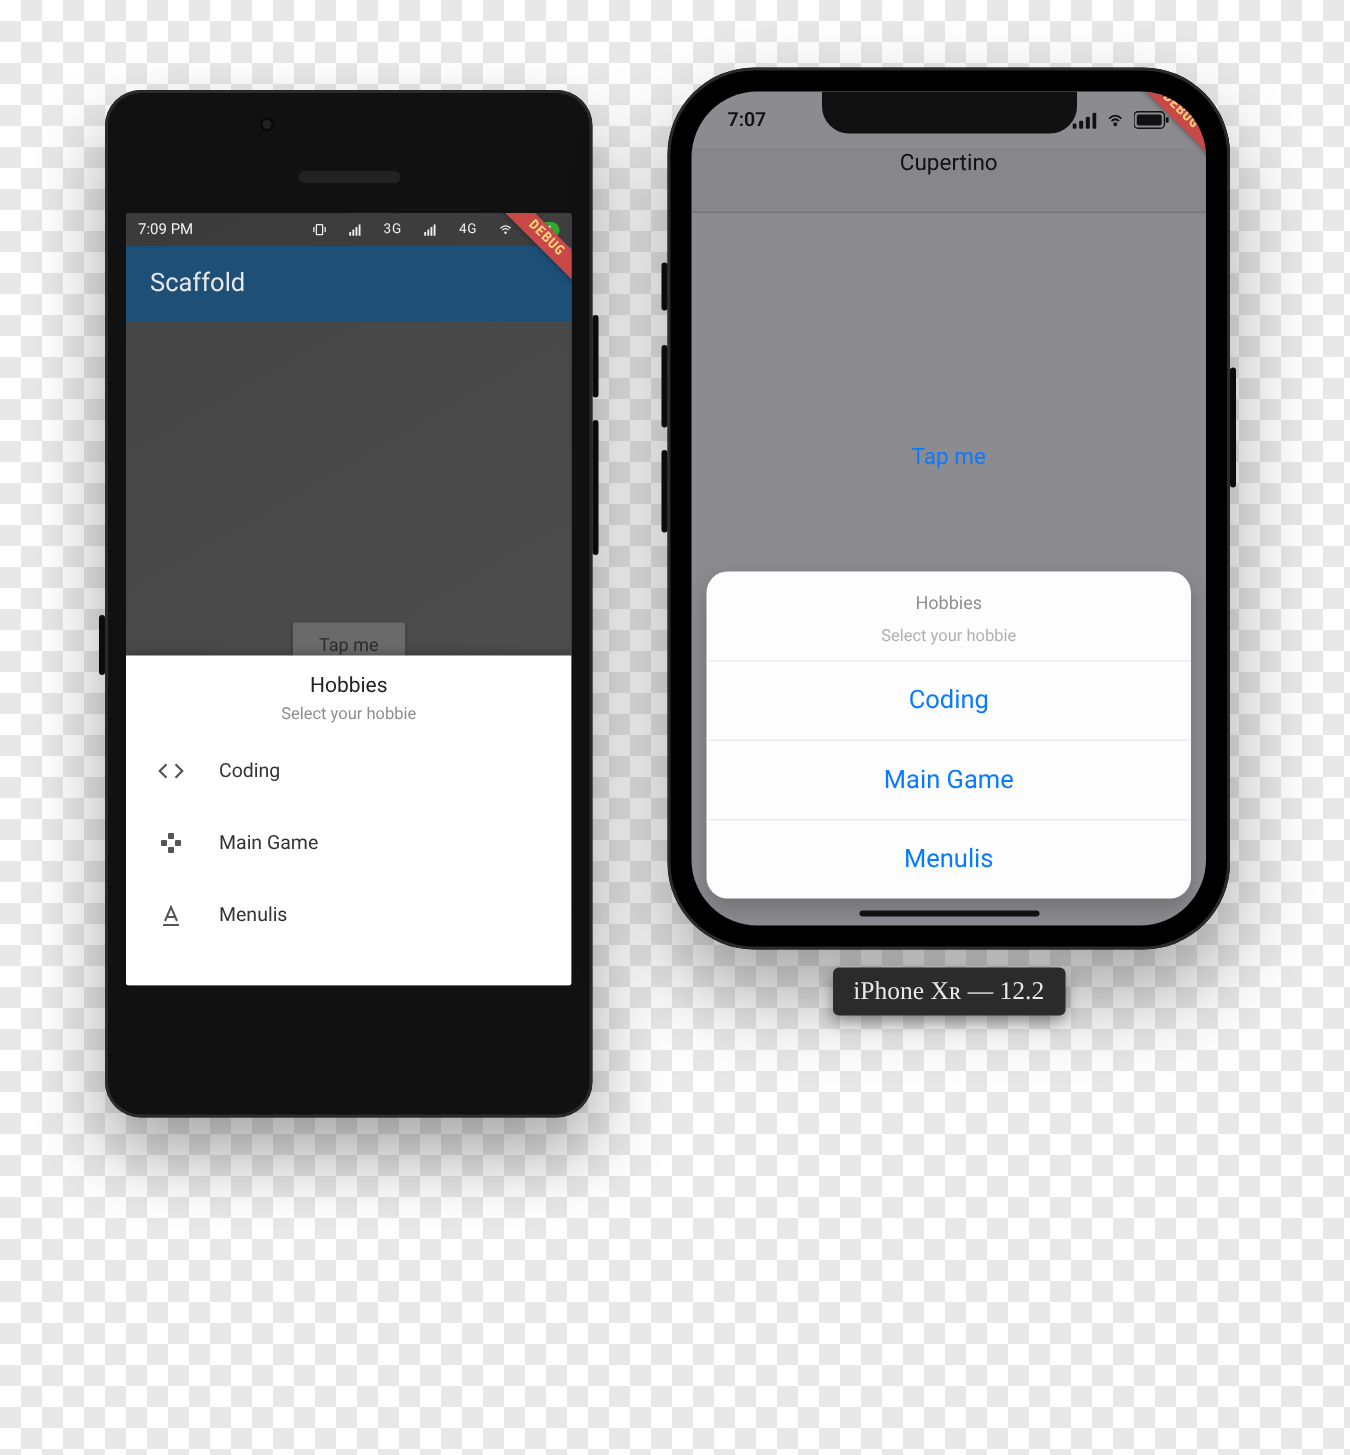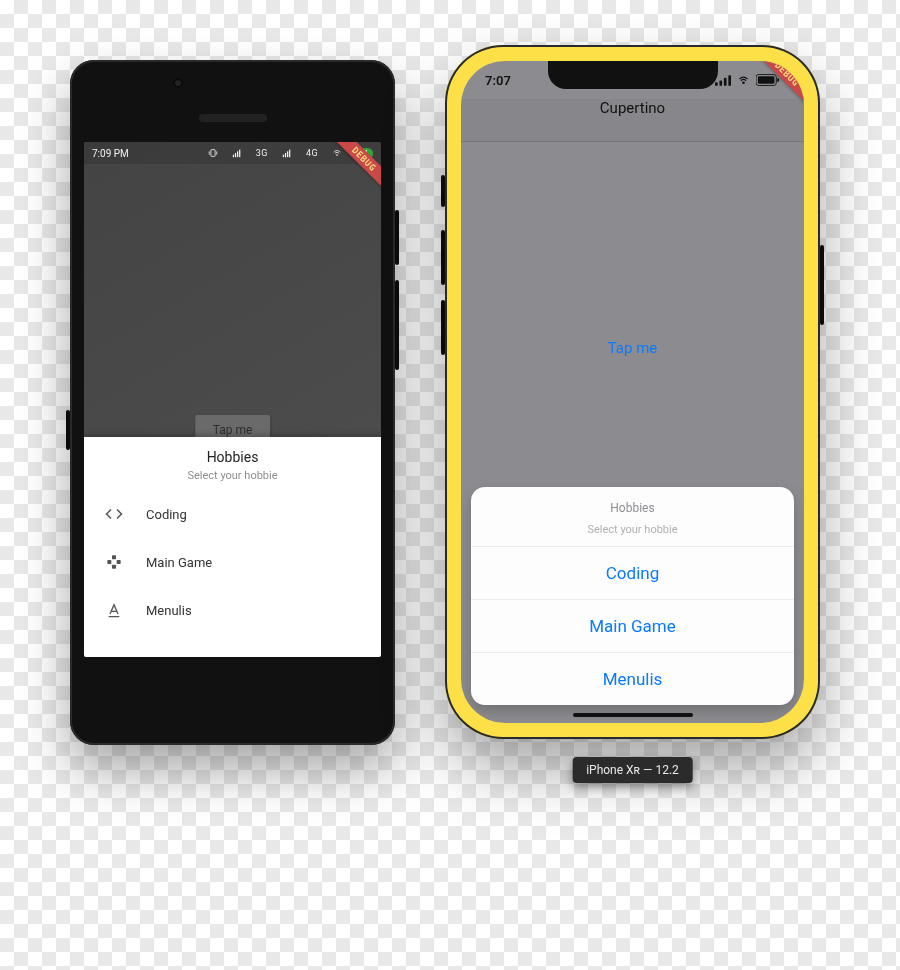--- a/index.html
+++ b/index.html
@@ -74,22 +74,22 @@
     font-family:monospace;
   }
   
   .abtn{position:absolute;background:#0b0b0b;border-radius:2px;}
   .abtn.r1{right:-4px;top:150px;width:4px;height:55px;}
   .abtn.r2{right:-4px;top:220px;width:4px;height:90px;}
   .abtn.l1{left:-4px;top:350px;width:4px;height:40px;}
 
   
   .iphone{
-    position:absolute;left:445px;top:45px;width:375px;height:694px;
-    background:#fde047;border-radius:58px;
+    position:absolute;left:445px;top:45px;width:375px;height:588px;
+    background:#000000;border-radius:58px;
     box-shadow:0 30px 60px rgba(0,0,0,.35),inset 0 0 0 2px #2a2a2a;
   }
   .iphone-screen{
     position:absolute;left:16px;right:16px;top:16px;bottom:16px;
     background:var(--ios-bg);border-radius:44px;overflow:hidden;
   }
   .notch{
     position:absolute;left:50%;top:0;transform:translateX(-50%);
     width:170px;height:28px;background:#111;border-radius:0 0 18px 18px;
   }
@@ -123,23 +123,24 @@
   .home-indicator{position:absolute;left:50%;bottom:6px;transform:translateX(-50%);width:120px;height:4px;background:#111;border-radius:4px;}
   
   .ibtn{position:absolute;background:#0b0b0b;border-radius:3px;}
   .ibtn.l1{left:-4px;top:130px;width:4px;height:32px;}
   .ibtn.l2{left:-4px;top:185px;width:4px;height:55px;}
   .ibtn.l3{left:-4px;top:255px;width:4px;height:55px;}
   .ibtn.r1{right:-4px;top:200px;width:4px;height:80px;}
 
   .device-label{
     position:absolute;left:50%;transform:translateX(-50%);bottom:-44px;
-    background:#2b2b2b;color:#e8e8e8;font-size:12px;padding:6px 14px;border-radius:4px;
+    background:#2b2b2b;color:#e8e8e8;font-size:17px;padding:6px 14px;border-radius:4px;
     box-shadow:0 4px 10px rgba(0,0,0,.4);
     white-space:nowrap;
+    font-family:Liberation Serif, serif;
   }
 </style>
 </head>
 <body>
 
 <div class="checker"></div>
 <div class="stage">
 
   <div class="android-phone">
     <div class="abtn r1"></div>
@@ -175,20 +176,23 @@
           <span>4G</span>
           <svg width="10" height="10" viewBox="0 0 24 24" fill="none" stroke="#f0f0f0" stroke-width="2">
               <path d="M4 10c5-5 11-5 16 0"></path>
               <path d="M7 13c3-3 7-3 10 0"></path>
               <circle cx="12" cy="17" r="1" fill="#f0f0f0"></circle>
             </svg>
           <span class="batt-pill">91</span>
         </span>
       </div>
 
+      <div class="android-appbar">
+        <span>Scaffold</span>
+      </div>
 
       <div class="debug-banner">DEBUG</div>
 
       <div class="tapme-android">Tap me</div>
 
       <div class="android-sheet">
         <div class="sheet-header">
           <div class="sheet-title-a">Hobbies</div>
           <div class="sheet-sub-a">Select your hobbie</div>
         </div>

